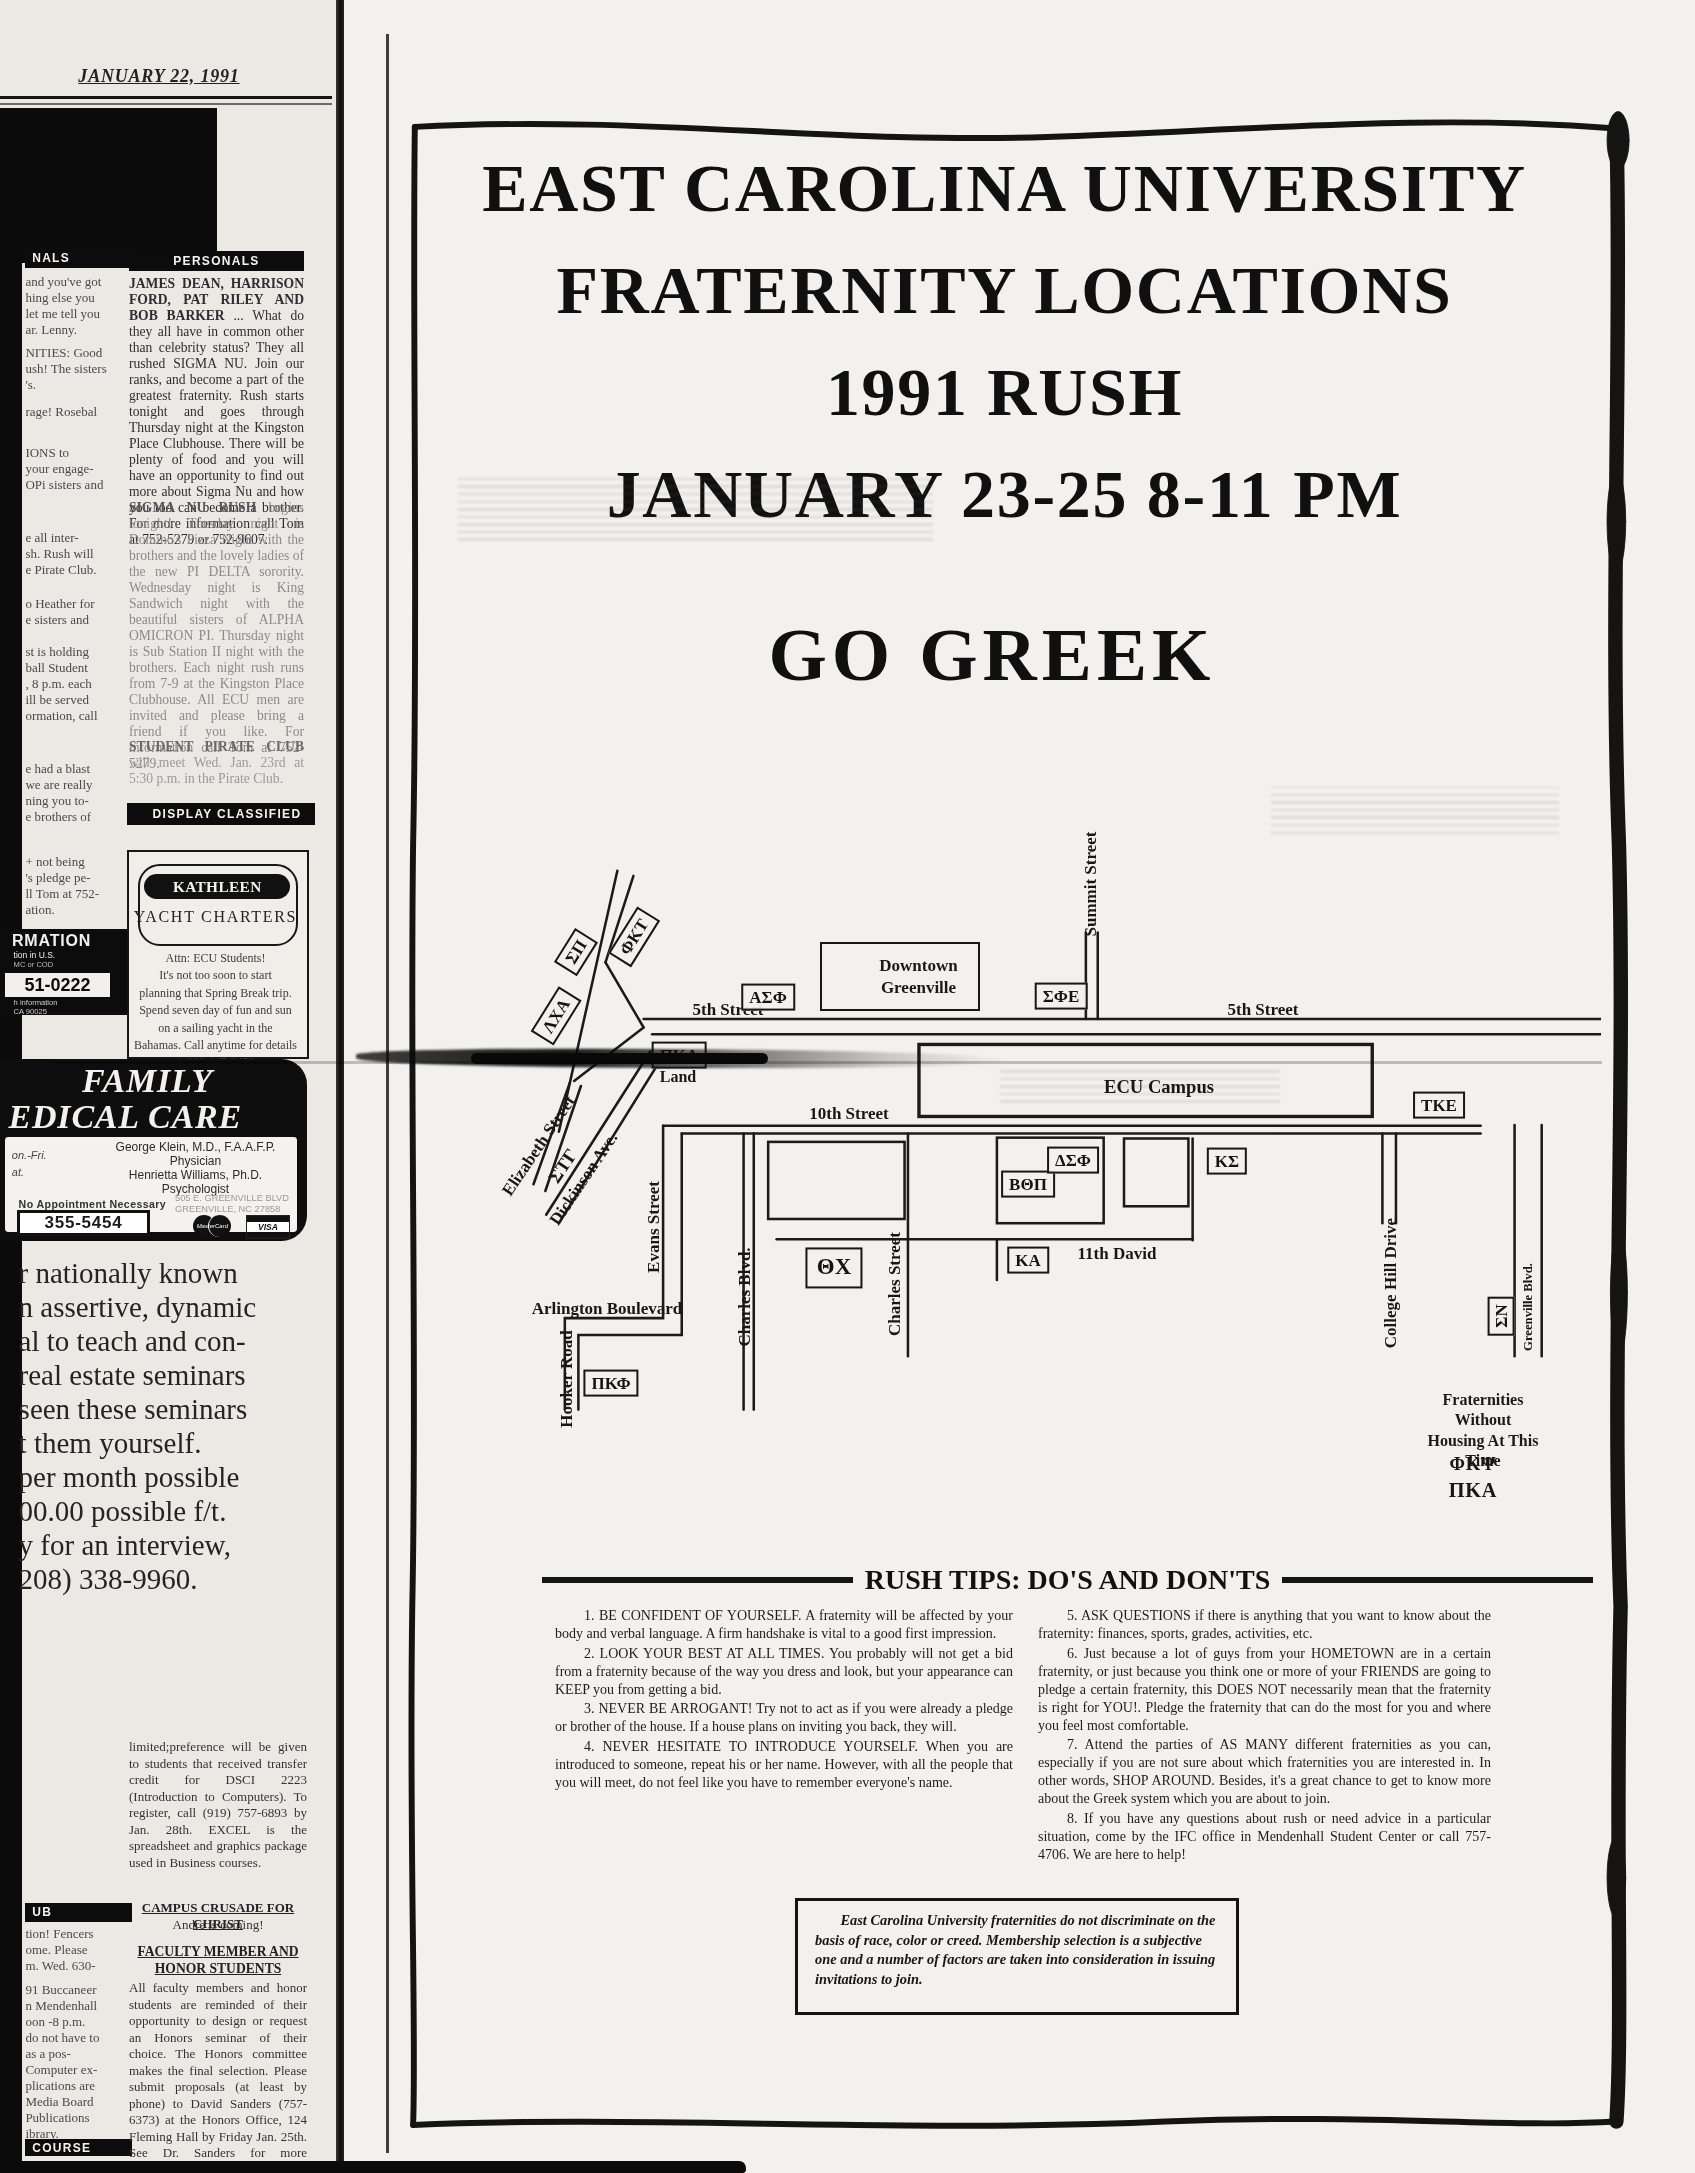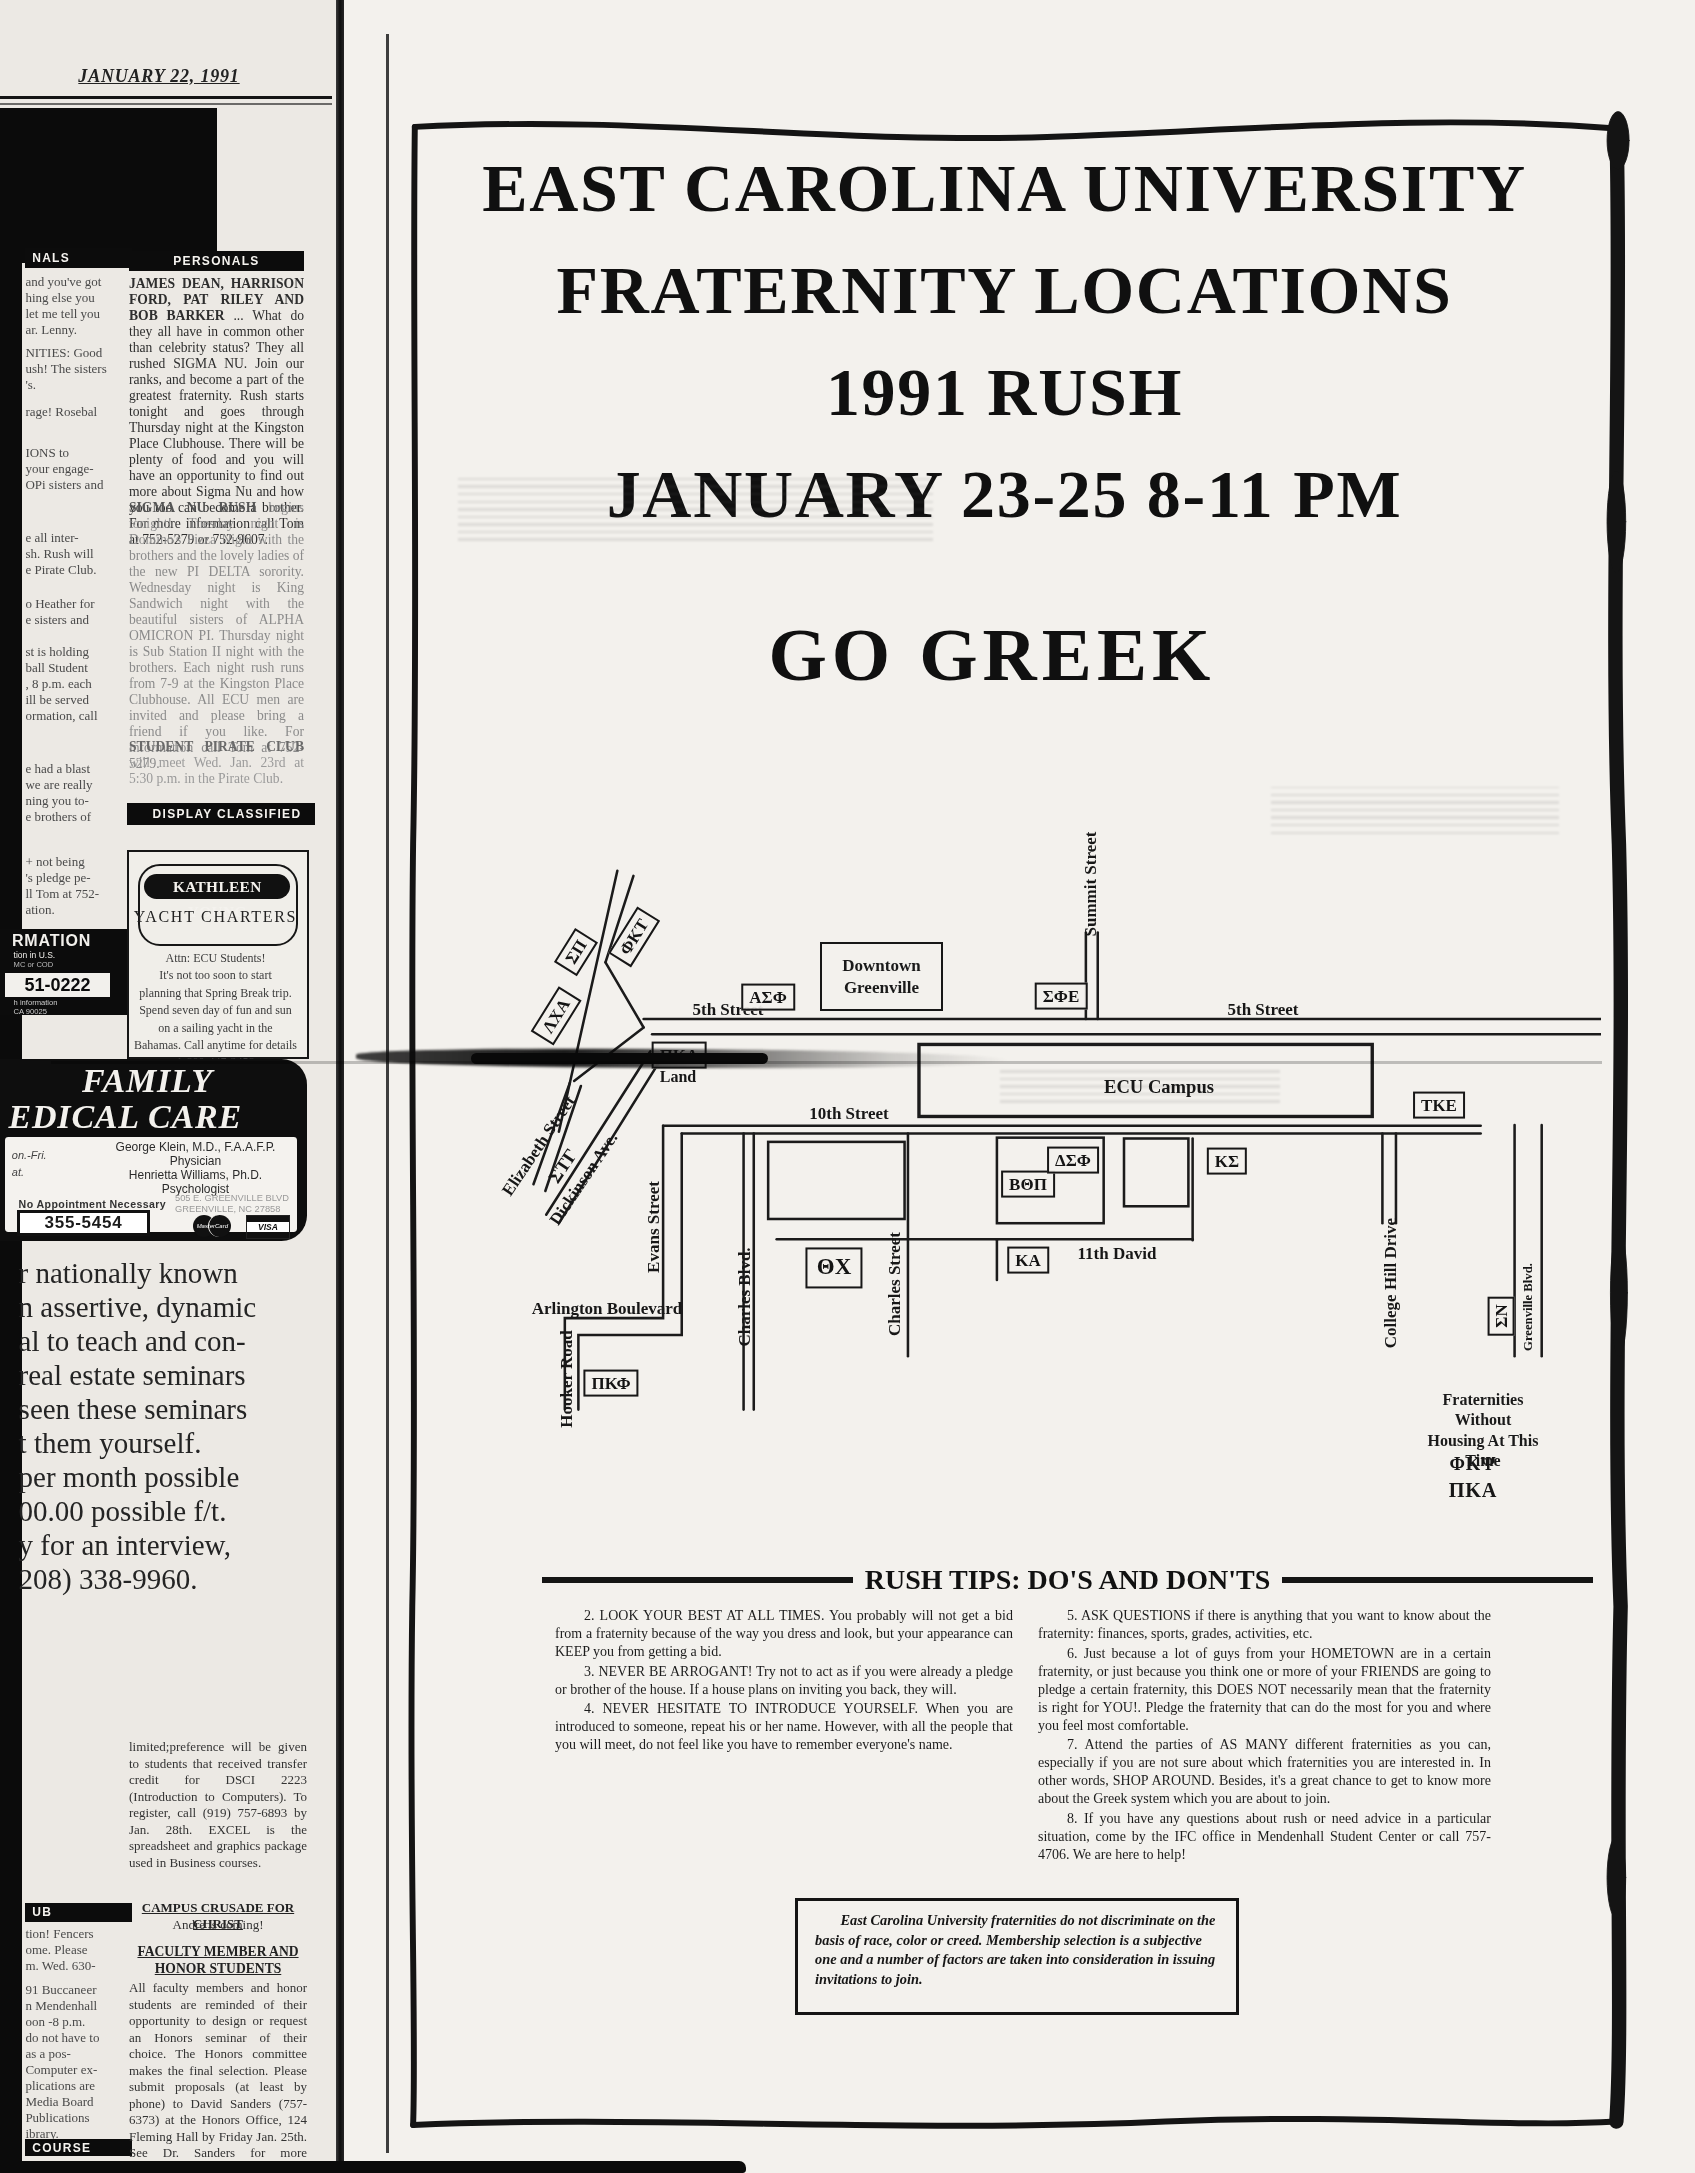--- a/index.html
+++ b/index.html
@@ -227,21 +227,21 @@
         <rect x="707" y="358" width="76" height="80"></rect>
         <path d="M788,358 L788,478"></path>
         <path d="M557,478 L557,525"></path>
         <path d="M1012,352 L1012,458"></path>
         <path d="M1028,352 L1028,458"></path>
         <path d="M1168,342 L1168,615"></path>
         <path d="M1200,342 L1200,615"></path>
       </g>
     </svg>
 
-    <div style="position:absolute;left:295px;top:107px;width:119px;height:65px;border:2.5px solid #171717;display:flex;align-items:center;justify-content:center;">
+    <div style="position:absolute;left:295px;top:107px;width:119px;height:65px;border:2.5px solid #171717;display:flex;align-items:center;justify-content:center;padding-left:37px;">
       <span class="prel" style="font:bold 17px/22px 'Liberation Serif',serif;text-align:center;">Downtown
 Greenville</span>
     </div>
     <div class="mlabel" style="left:634px;top:252px;font-size:18.6px;">ECU Campus</div>
 
     <div class="mlabel" style="left:203px;top:175px;">5th Street</div>
     <div class="mlabel" style="left:738px;top:175px;">5th Street</div>
     <div class="mlabel vert" style="left:566px;top:49px;">Summit Street</div>
     <div class="mlabel" style="left:324px;top:279px;">10th Street</div>
     <div class="mlabel" style="left:592px;top:419px;">11th David</div>
@@ -282,20 +282,21 @@
               background:linear-gradient(90deg,rgba(12,12,12,.78) 0%,rgba(8,8,8,.92) 32%,rgba(18,18,18,.55) 58%,rgba(28,28,28,.18) 82%,transparent 100%);"></div>
   <div class="smudge" style="left:471px;top:1053px;width:297px;height:11px;background:#090909;border-radius:6.8px;filter:blur(0.5px);"></div>
   <div class="smudge" style="left:51px;top:1061px;width:1551px;height:2.5px;background:rgba(0,0,0,.22);"></div>
 
   <div class="abs" style="left:542px;top:1564px;width:1051px;display:flex;align-items:center;gap:12px;">
     <div class="rule" style="flex:1;height:5.1px;"></div>
     <div style="font:bold 28px 'Liberation Serif',serif;white-space:nowrap;color:#111;">RUSH TIPS: DO'S AND DON'TS</div>
     <div class="rule" style="flex:1;height:5.1px;"></div>
   </div>
   <div class="abs" style="left:555px;top:1607px;width:458px;">
+    <p class="tip">1.  BE CONFIDENT OF YOURSELF.  A fraternity will be affected by your body and verbal language.  A firm handshake is vital to a good first impression.</p>
     <p class="tip">2. LOOK YOUR BEST AT ALL TIMES.  You probably will not get a bid from a fraternity because of the way you dress and look, but your appearance can KEEP you from getting a bid.</p>
     <p class="tip">3.  NEVER BE ARROGANT!  Try not to act as if you were already a pledge or brother of the house.  If a house plans on inviting you back, they will.</p>
     <p class="tip">4.  NEVER HESITATE TO INTRODUCE YOURSELF.  When you are introduced to someone, repeat his or her name.  However, with all the people that you will meet, do not feel like you have to remember everyone's name.</p>
   </div>
   <div class="abs" style="left:1038px;top:1607px;width:453px;">
     <p class="tip">5. ASK QUESTIONS if there is anything that you want to know about the fraternity:  finances, sports, grades, activities, etc.</p>
     <p class="tip">6.  Just because a lot of guys from your HOMETOWN are in a certain fraternity, or just because you think one or more of your FRIENDS are going to pledge a certain fraternity, this DOES NOT necessarily mean that the fraternity is right for YOU!.  Pledge the fraternity that can do the most for you and where you feel most comfortable.</p>
     <p class="tip">7.  Attend the parties of AS MANY different fraternities as you can, especially if you are not sure about which fraternities you are interested in.  In other words, SHOP AROUND.  Besides, it's a great chance to get to know more about the Greek system which you are about to join.</p>
     <p class="tip">8.  If you have any questions about rush or need advice in a particular situation, come by the IFC office in Mendenhall Student Center or call 757-4706.  We are here to help!</p>
   </div>

